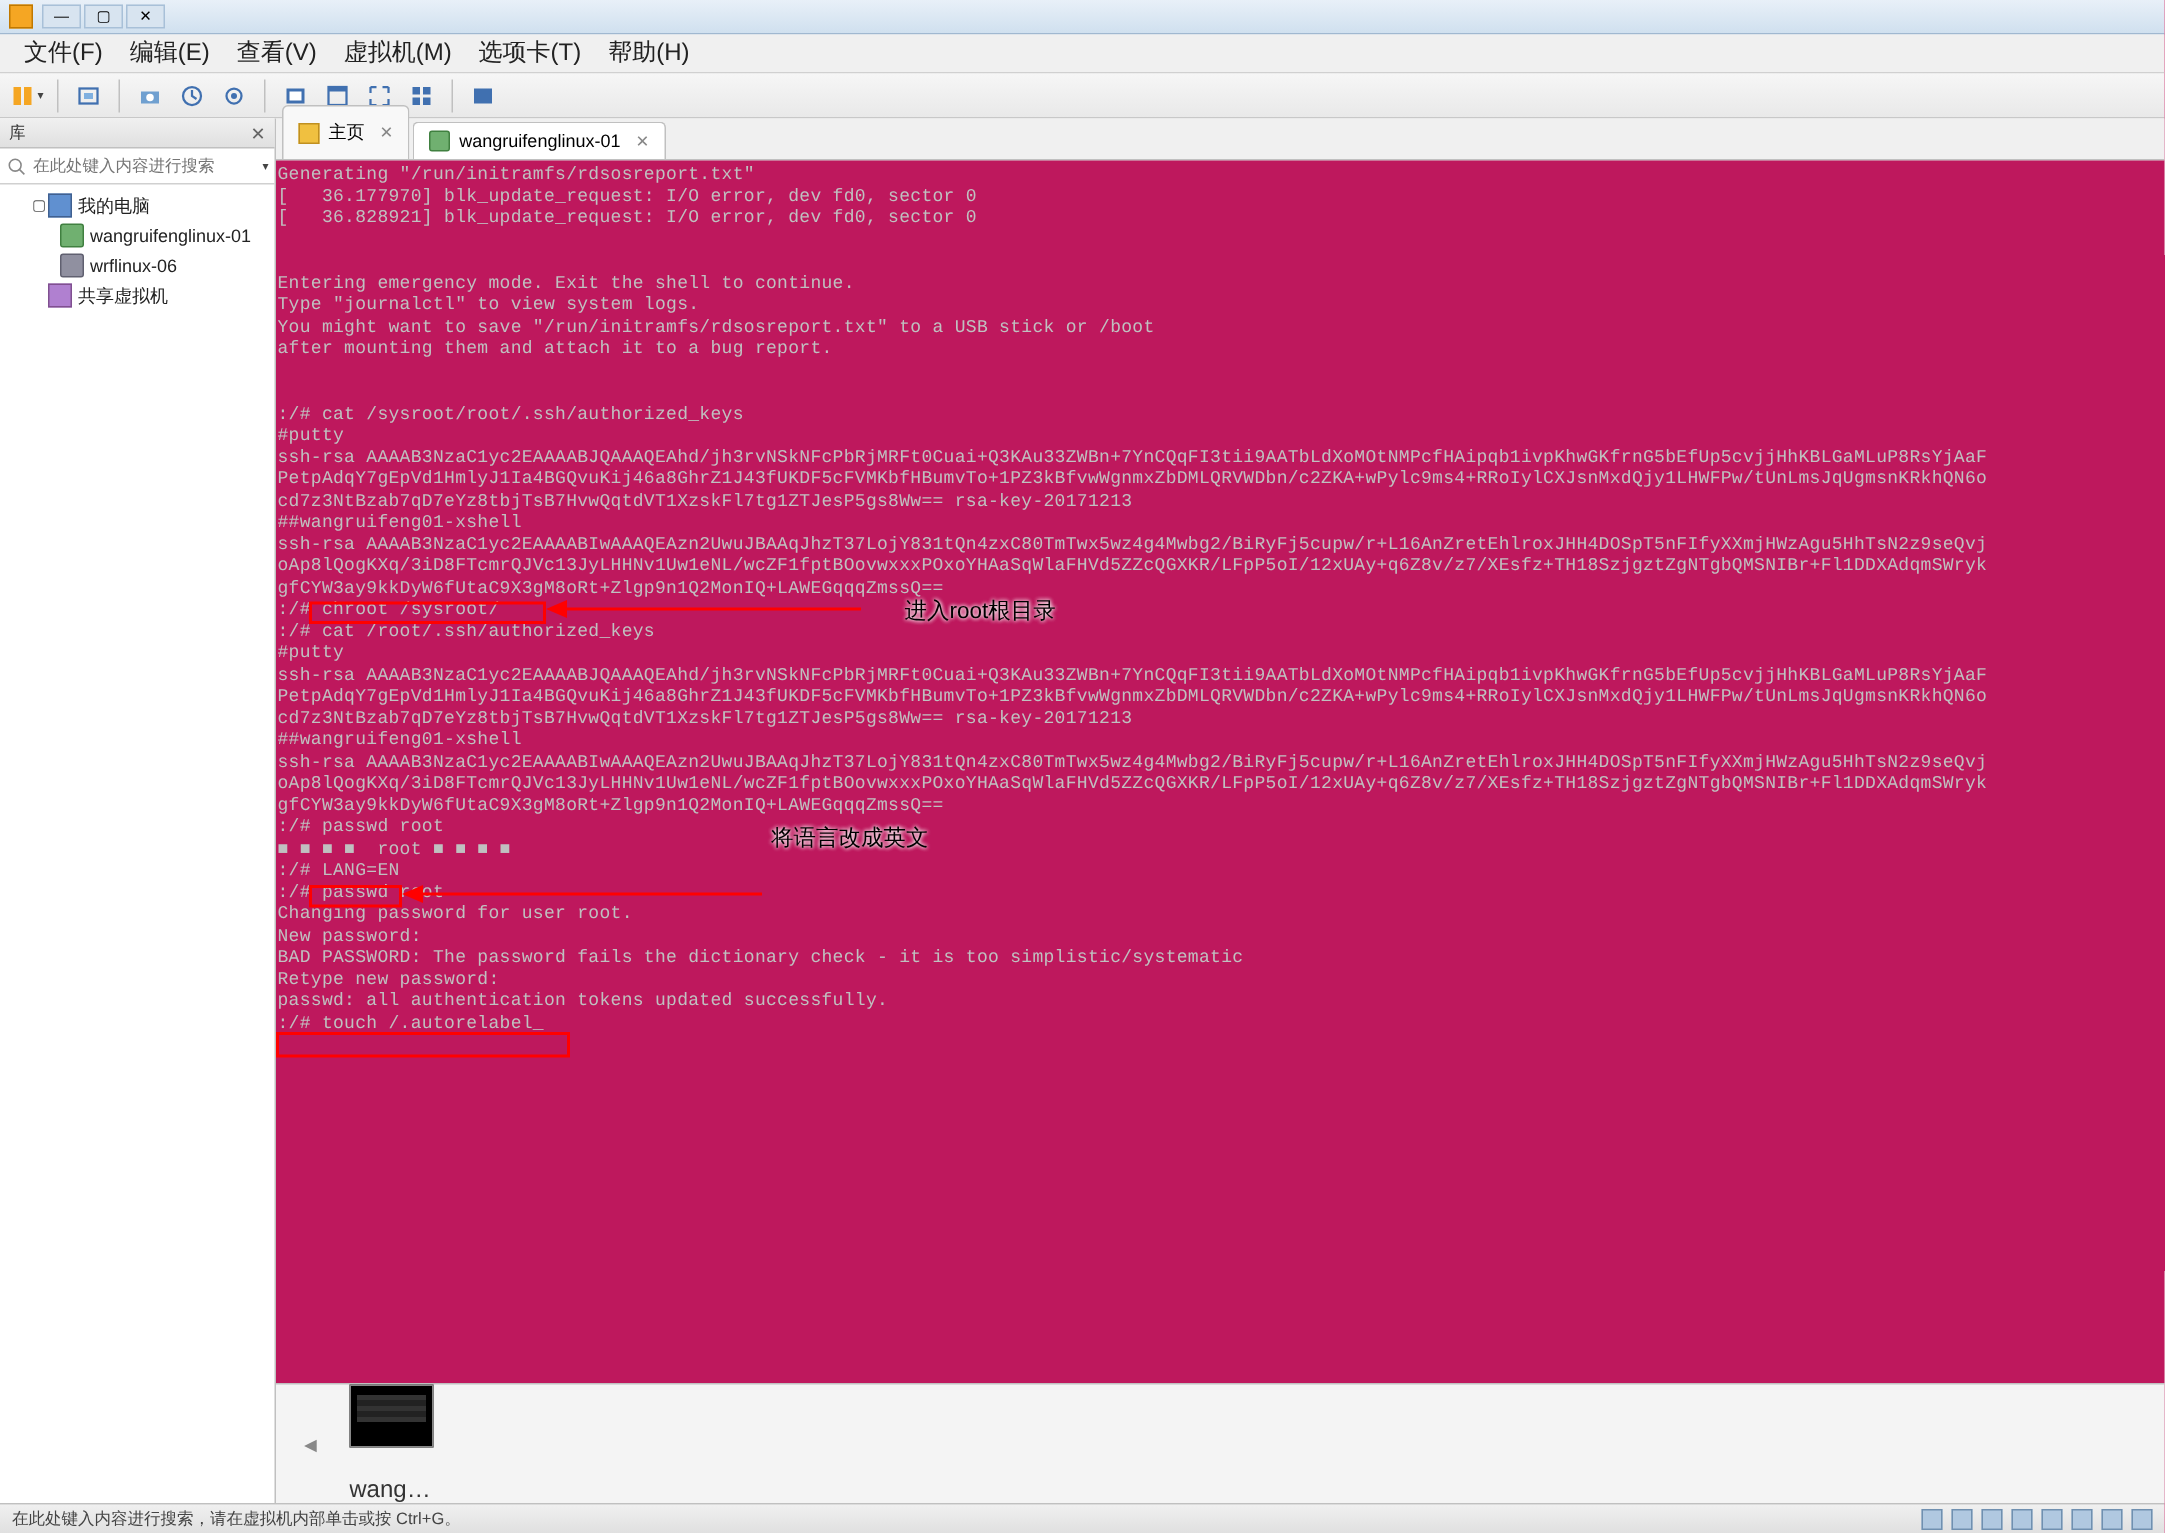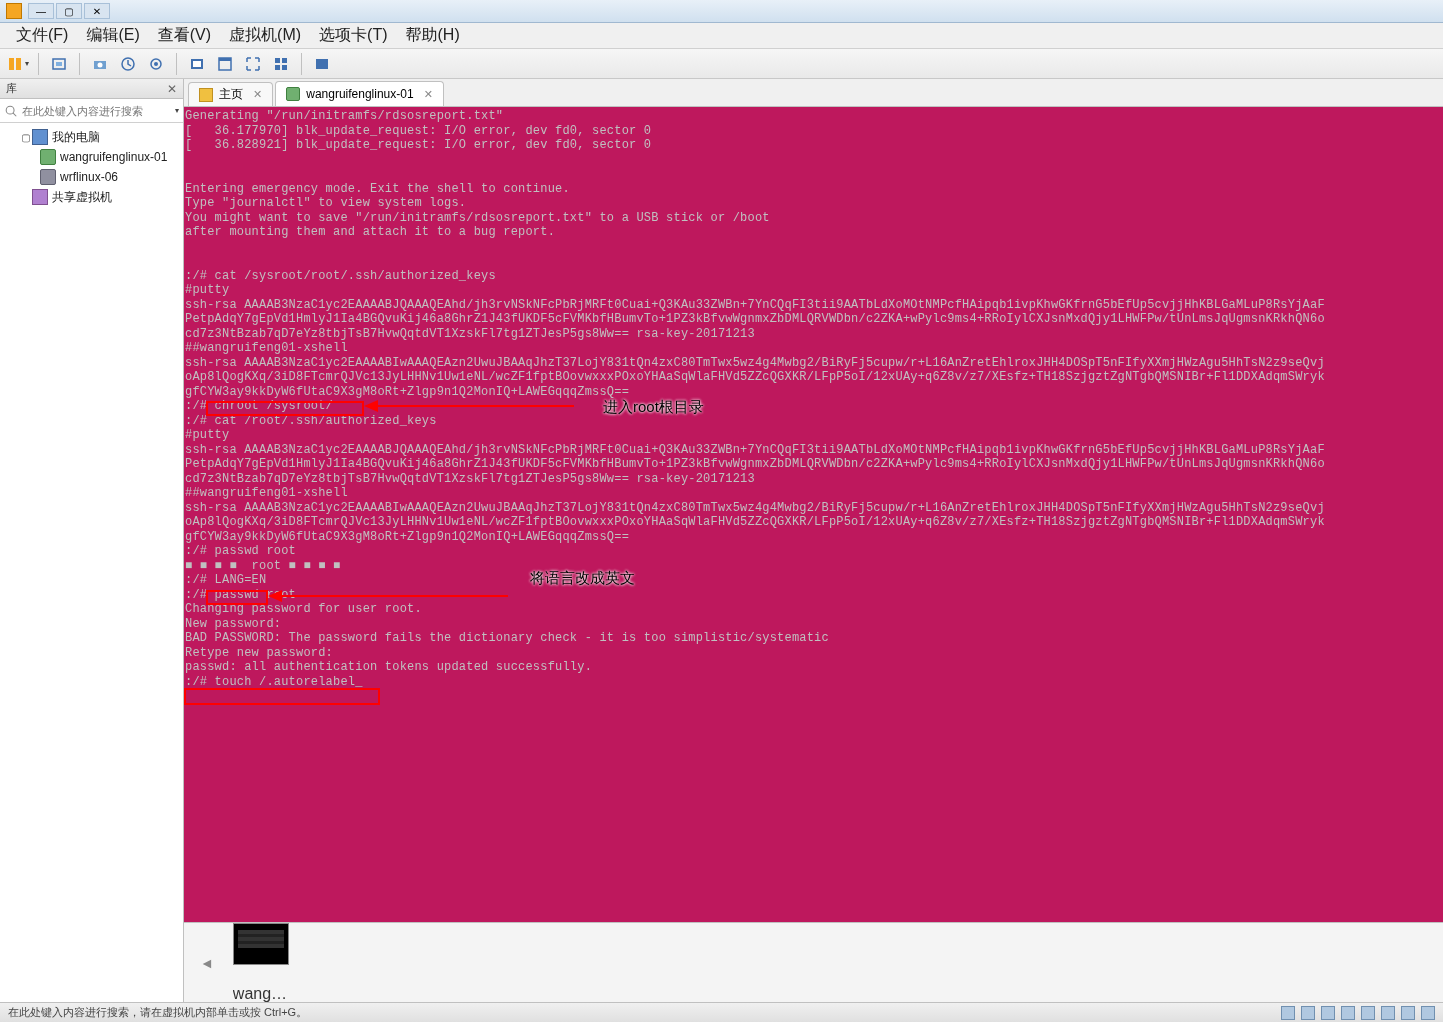--- a/index.html
+++ b/index.html
@@ -34,21 +34,21 @@
 .tree-item.l2 { padding-left: 38px; }
 .tree-toggle { width: 12px; text-align: center; font-size: 10px; color: #555; }
 .tree-icon { width: 16px; height: 16px; margin-right: 4px; display: inline-block; }
 .tree-icon.pc { background: #6090d0; border: 1px solid #406090; }
 .tree-icon.vm { background: #70b070; border: 1px solid #408040; border-radius: 2px; }
 .tree-icon.vm-off { background: #9090a0; border: 1px solid #606070; border-radius: 2px; }
 .tree-icon.share { background: #b080d0; border: 1px solid #805090; }
 
 .content { flex: 1; display: flex; flex-direction: column; background: #e8e8e8; }
 .tabs { height: 28px; background: #f0f0f0; border-bottom: 1px solid #c0c0c0; display: flex; align-items: flex-end; padding-left: 4px; gap: 2px; }
-.tab { height: 24px; padding: 0 10px; background: #f8f8f8; border: 1px solid #c0c0c0; border-bottom: none; border-radius: 4px 4px 0 0; display: flex; align-items: center; gap: 6px; font-size: 12px; cursor: pointer; }
+.tab { height: 36px; padding: 0 10px; background: #f8f8f8; border: 1px solid #c0c0c0; border-bottom: none; border-radius: 4px 4px 0 0; display: flex; align-items: center; gap: 6px; font-size: 12px; cursor: pointer; }
 .tab.active { background: #fff; height: 25px; }
 .tab .tab-icon { width: 14px; height: 14px; }
 .tab .tab-icon.home { background: #f0c040; border: 1px solid #c09020; }
 .tab .tab-icon.vm { background: #70b070; border: 1px solid #408040; border-radius: 2px; }
 .tab .tab-close { font-size: 11px; color: #888; margin-left: 4px; }
 
 .vm-console { flex: 1; background: #be185d; position: relative; overflow: hidden; }
 .terminal { font-family: "Consolas", "Courier New", monospace; font-size: 12px; line-height: 14.5px; color: #c0c0c0; white-space: pre; padding: 2px 0 0 1px; letter-spacing: 0.2px; }
 
 .redbox { position: absolute; border: 2px solid #ff0000; pointer-events: none; }
@@ -259,21 +259,21 @@
       <div class="arrow-holder" style="left:180px; top:298px; width:210px;">
         <div class="arrow-head" style="left:0; top:-5px;"></div>
         <div class="arrow-line" style="left:12px; top:0; width:198px;"></div>
       </div>
       <div class="annotation" style="left:419px; top:291px;">进入root根目录</div>
 
       <div class="arrow-holder" style="left:84px; top:488px; width:240px;">
         <div class="arrow-head" style="left:0; top:-5px;"></div>
         <div class="arrow-line" style="left:12px; top:0; width:228px;"></div>
       </div>
-      <div class="annotation" style="left:330px; top:462px;margin-left:16px;">将语言改成英文</div>
+      <div class="annotation" style="left:330px; top:442px;">将语言改成英文</div>
     </div>
 
     <div class="thumbnail-bar">
       <div class="thumb-nav">◄</div>
       <div class="thumb">
         <div class="thumb-img"></div>
         <div class="thumb-label">wangrui...</div>
       </div>
     </div>
   </div>

